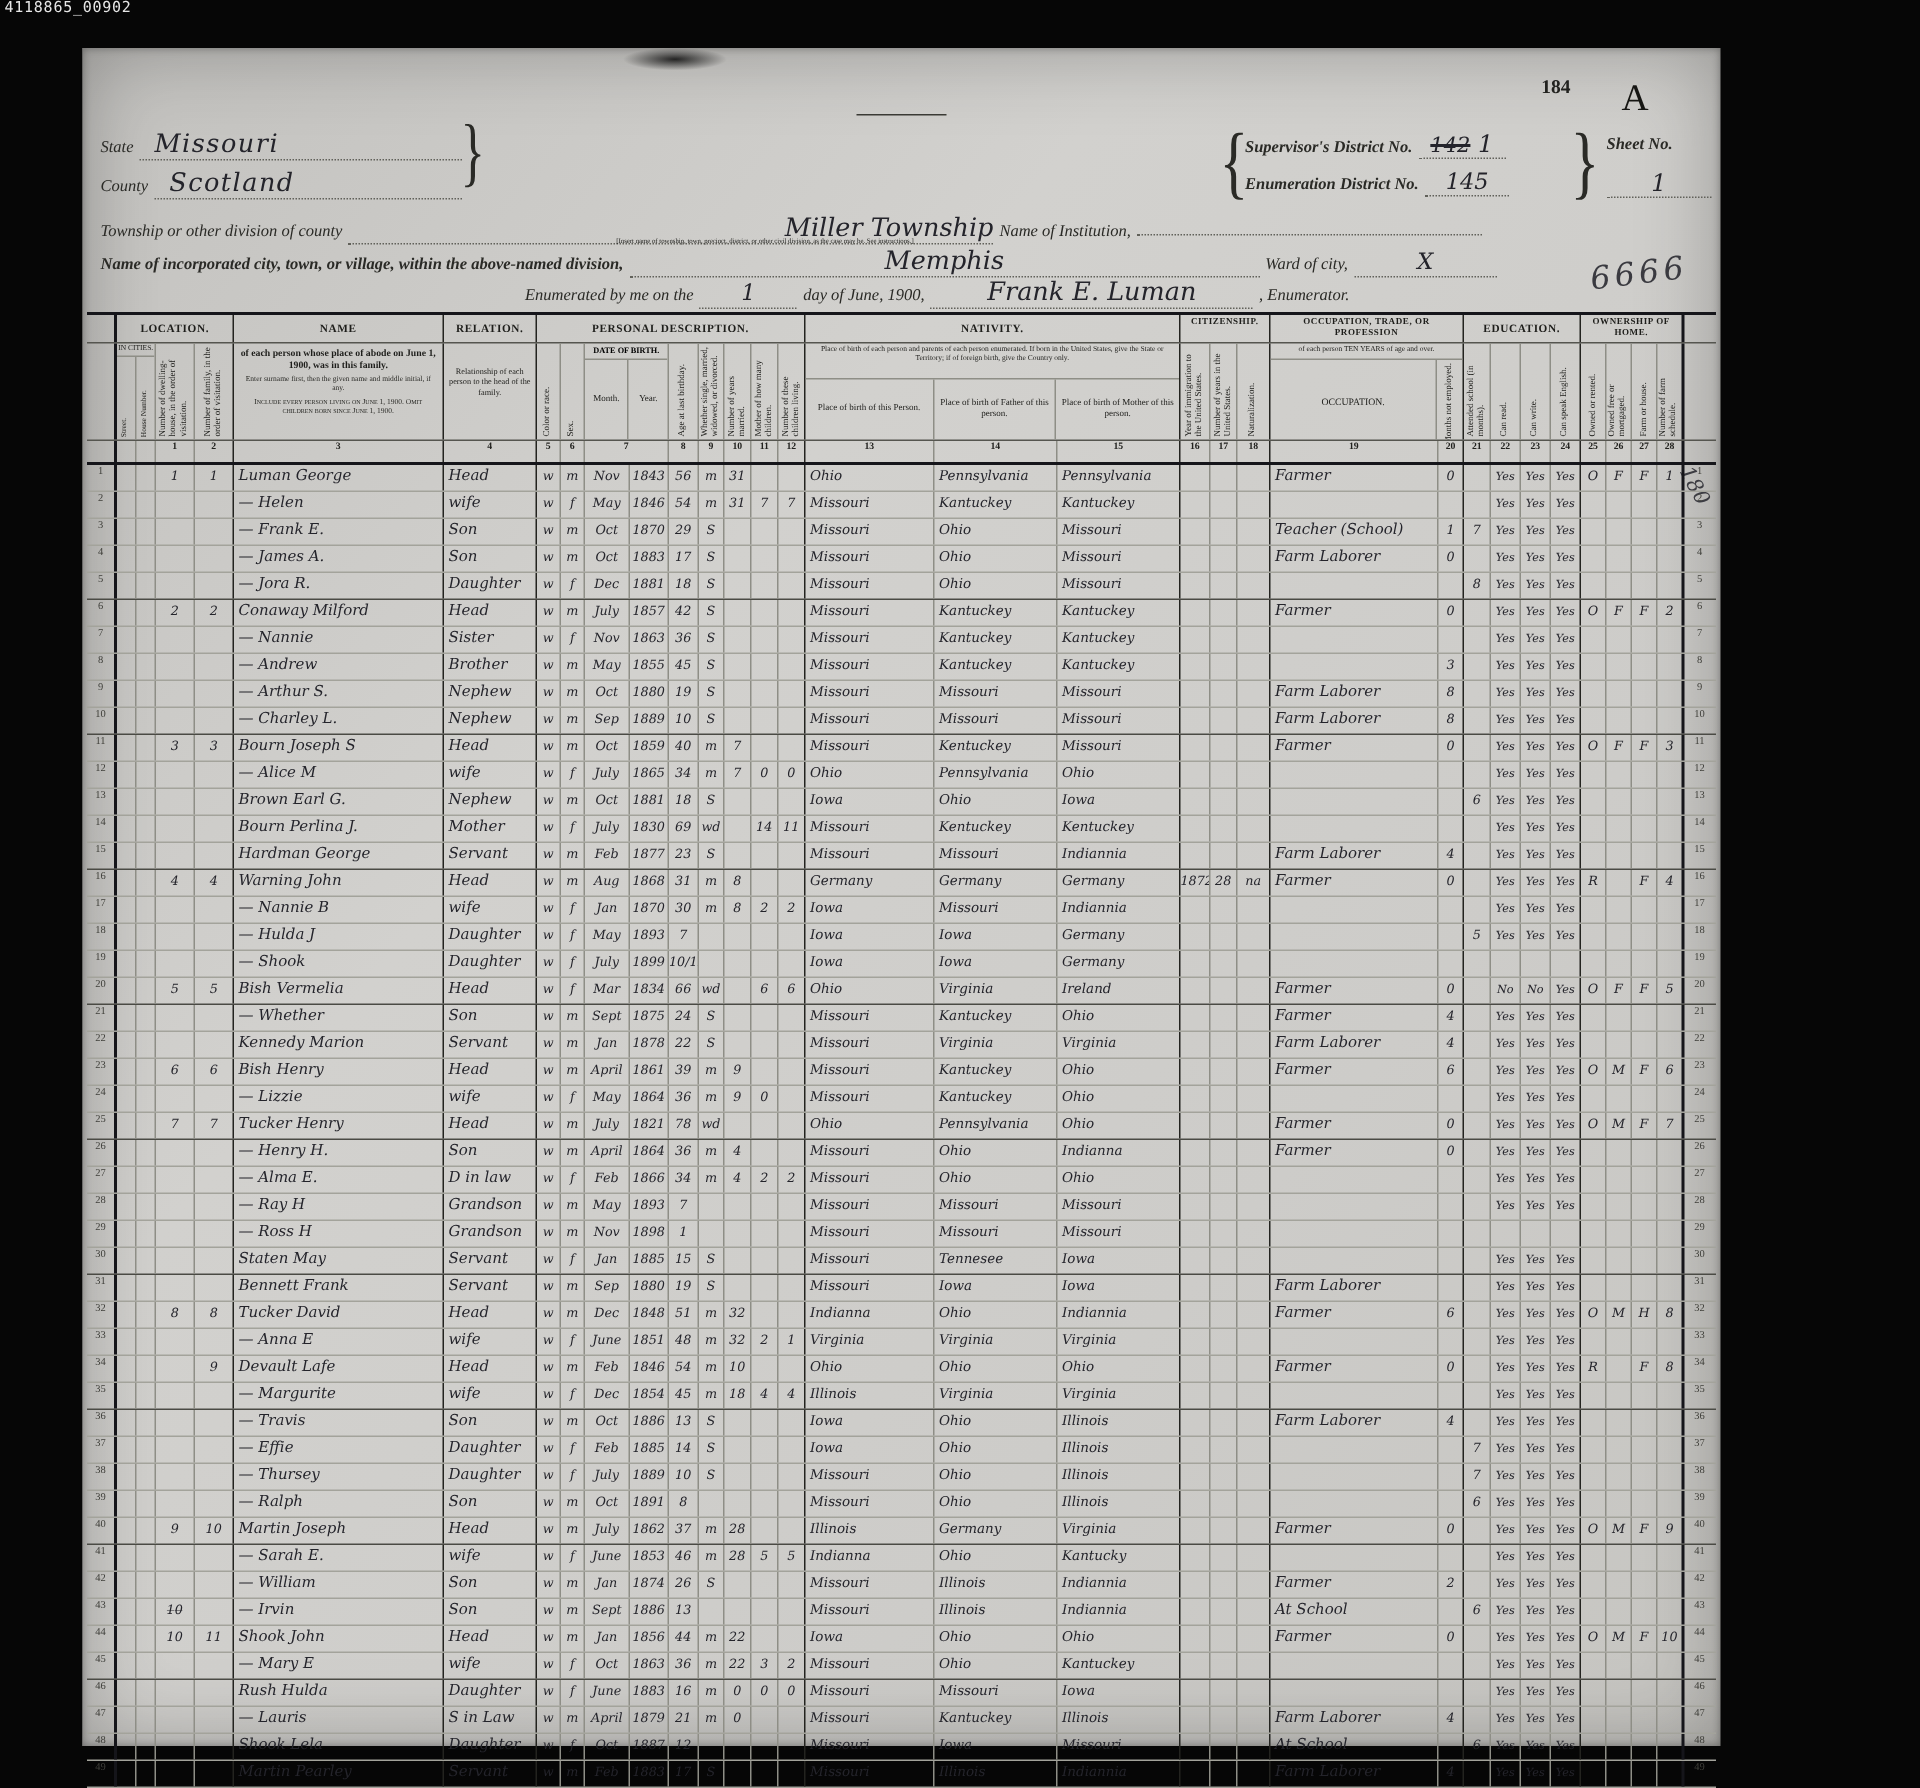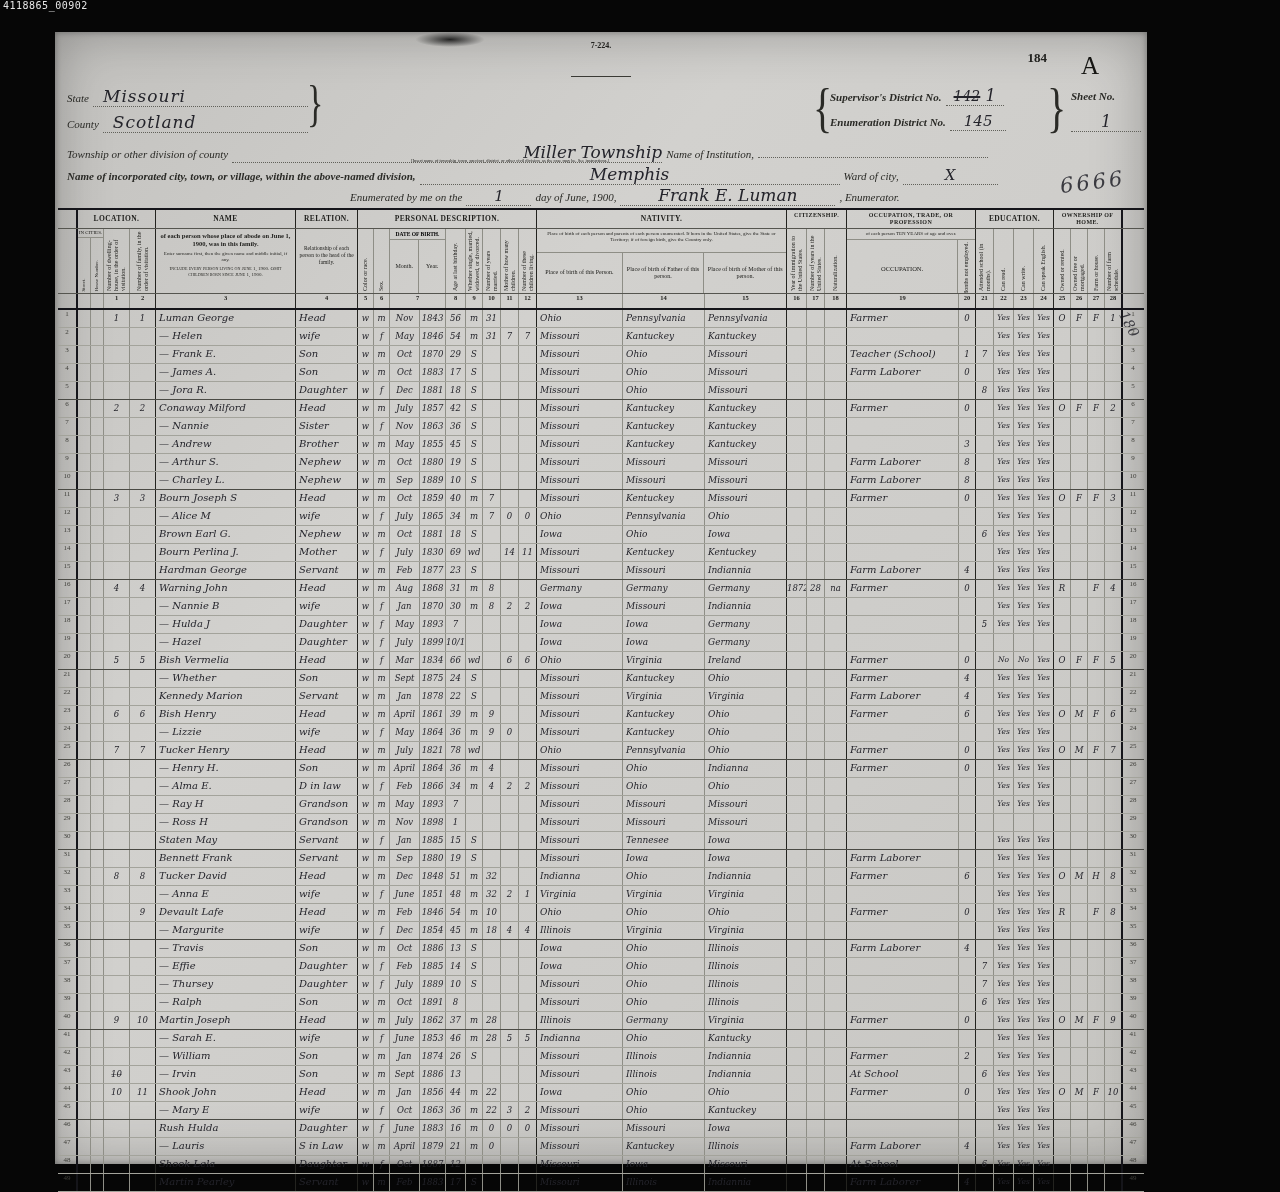--- a/index.html
+++ b/index.html
@@ -63,21 +63,20 @@
   .hwC{font-size:8.5px;text-align:center;}
   .hwS{font-size:7.5px;text-align:center;}
 </style>
 </head>
 <body>
 
 <div id="scan-label">4118865_00902</div>
 
 <div id="paper">
   <div id="smudge" class="abs"></div>
-  <div id="form-number" class="abs print">7-224.</div>
   <div id="title-divider" class="abs"></div>
   <div id="page-number" class="abs print">184</div>
   <div id="page-letter" class="abs print">A</div>
 
   <div class="abs hline" style="top:54px;left:12px;">
     <span class="it">State</span>
     <span class="hw dotted" style="display:inline-block;min-width:195px;padding:0 10px;">Missouri</span>
   </div>
   <div class="abs hline" style="top:80px;left:12px;">
     <span class="it">County</span>
@@ -924,21 +923,21 @@
           <div class="cell hw hwC" style="width: 17px;"></div>
           <div class="cell hw hwC fr" style="width: 18px;"></div>
           <div class="cell gut" style="width: 20px;">18</div>
         </div>
         <div class="trow">
           <div class="cell gut gutl" style="width: 20px;">19</div>
           <div class="cell hw hwC" style="width: 13px;"></div>
           <div class="cell hw hwC" style="width: 13px;"></div>
           <div class="cell hw hwC" style="width: 26px;"></div>
           <div class="cell hw hwC hr" style="width: 26px;"></div>
-          <div class="cell hw hwL hr" style="width: 140px;">— Hazel</div>
+          <div class="cell hw hwL hr" style="width: 140px;">— Shook</div>
           <div class="cell hw hwL hr" style="width: 62px;">Daughter</div>
           <div class="cell hw hwC" style="width: 16px;">w</div>
           <div class="cell hw hwC" style="width: 16px;">f</div>
           <div class="cell hw hwC" style="width: 30px;">July</div>
           <div class="cell hw hwC" style="width: 26px;">1899</div>
           <div class="cell hw hwC" style="width: 20px;">10/12</div>
           <div class="cell hw hwC" style="width: 17px;"></div>
           <div class="cell hw hwC" style="width: 18px;"></div>
           <div class="cell hw hwC" style="width: 18px;"></div>
           <div class="cell hw hwC hr" style="width: 18px;"></div>

